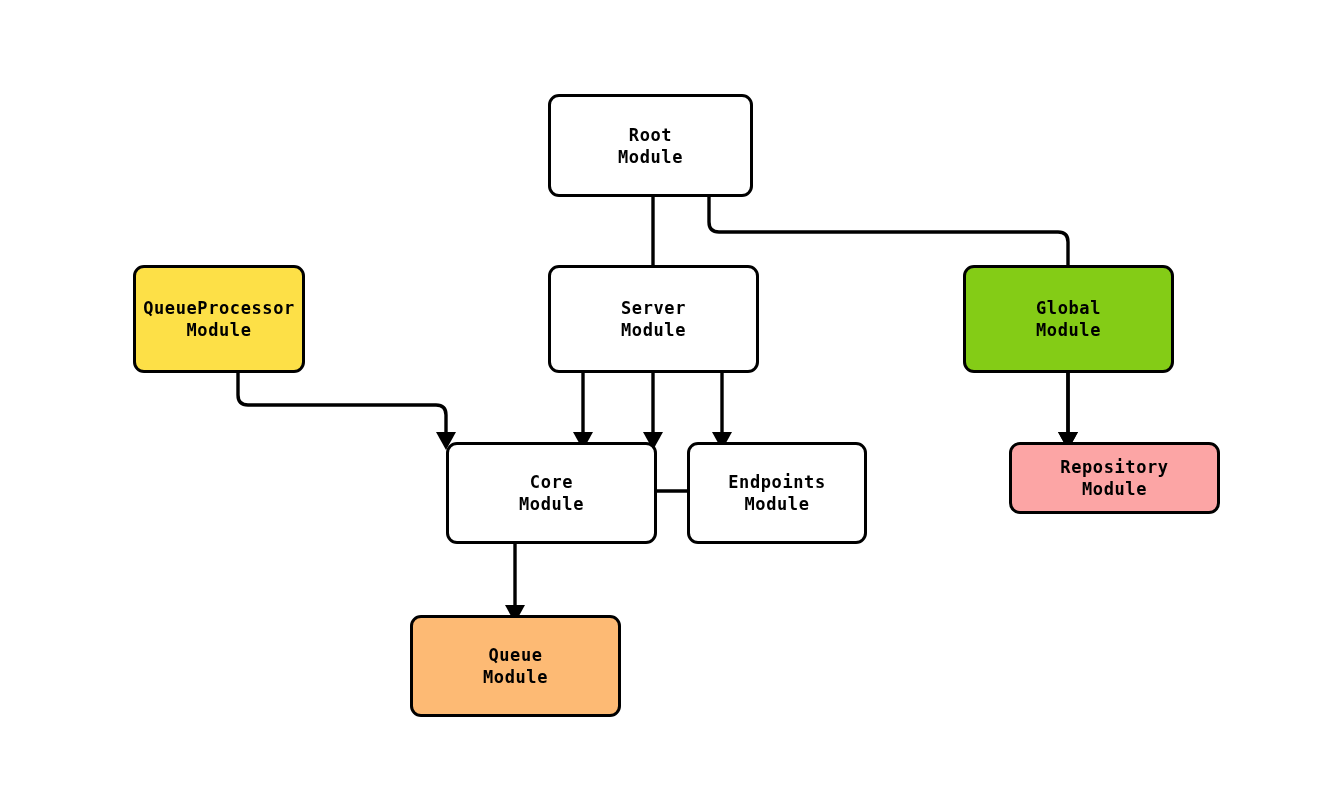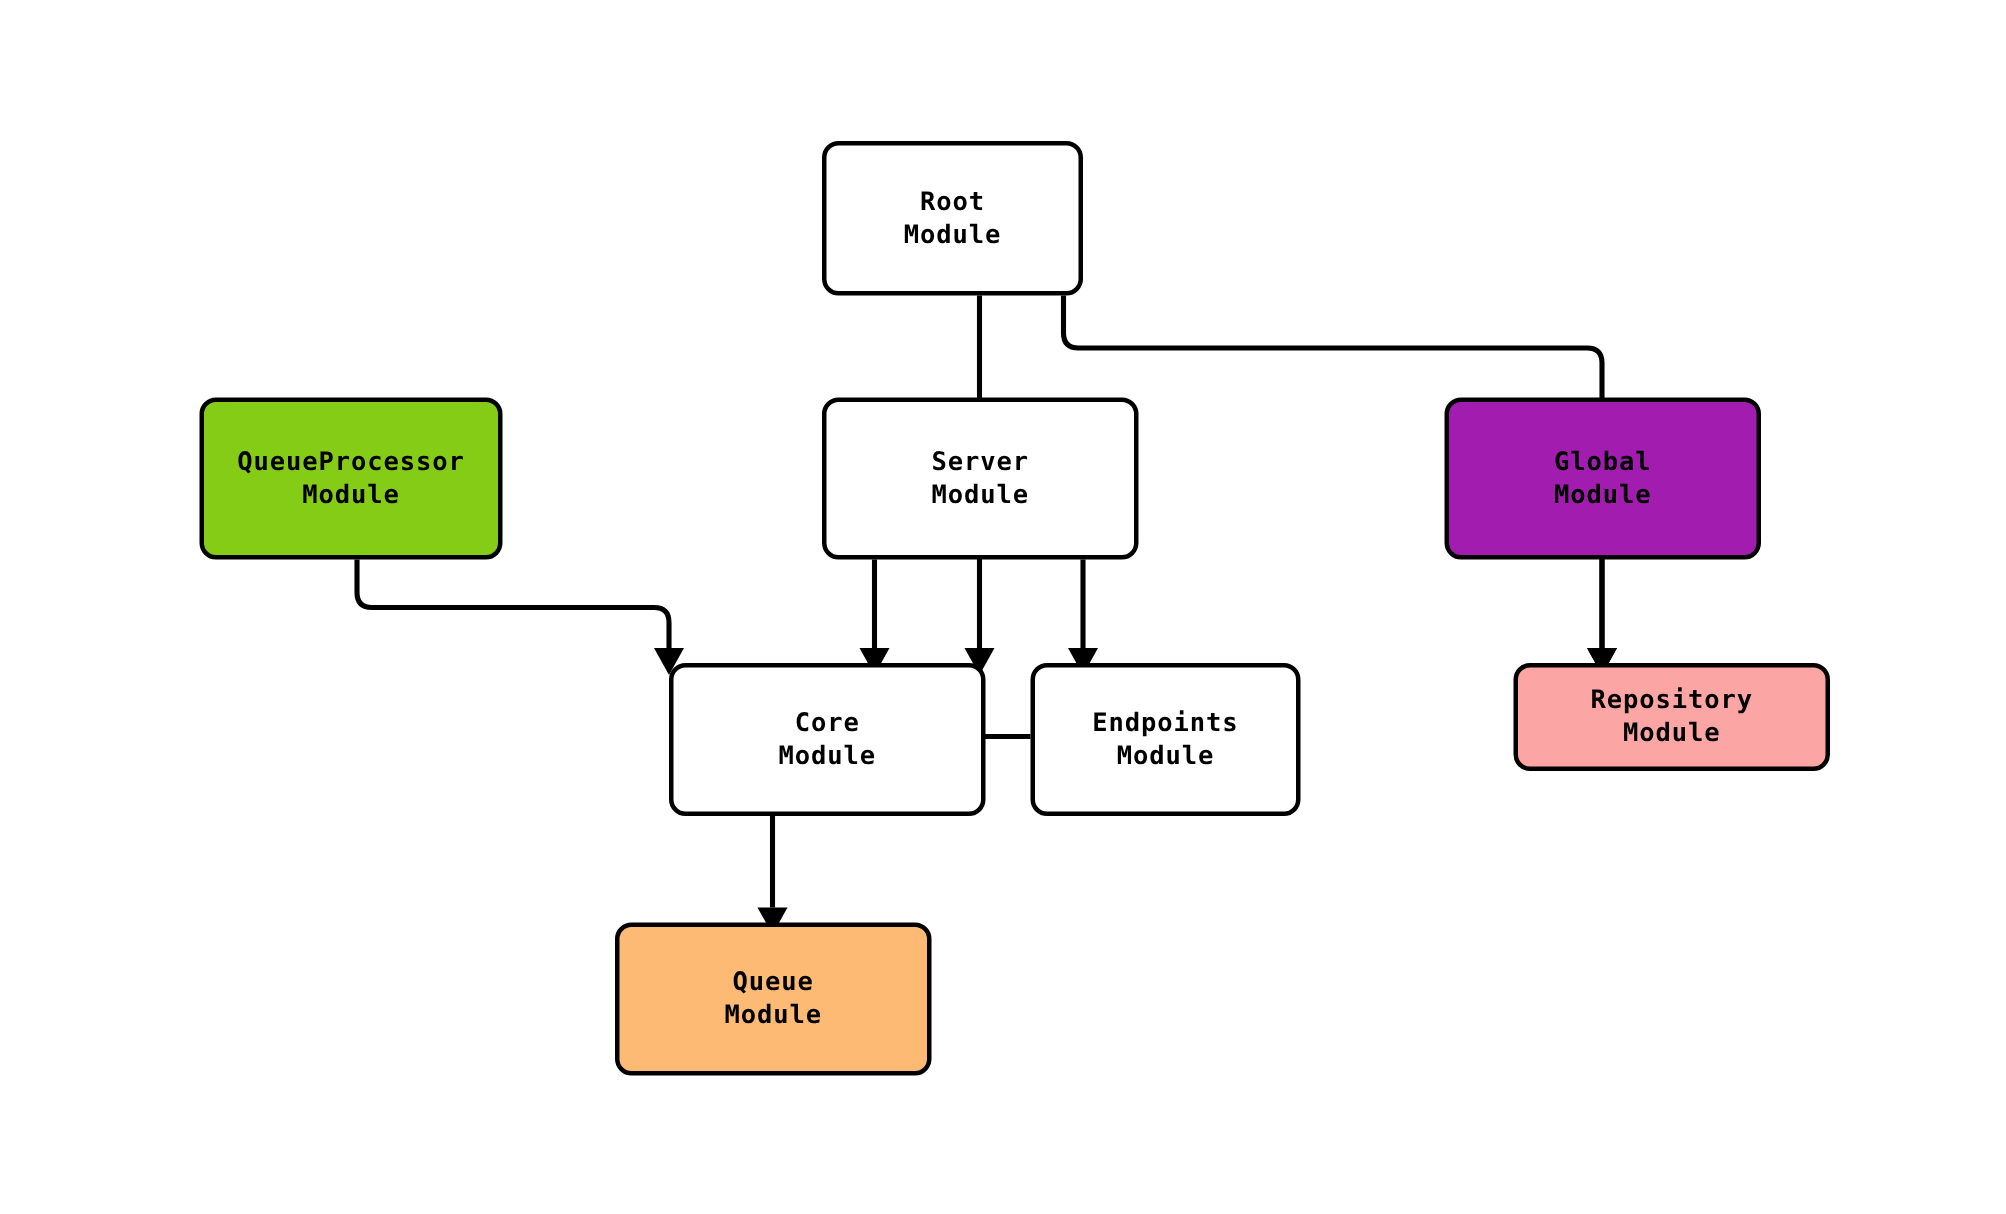--- a/index.html
+++ b/index.html
@@ -65,36 +65,36 @@
         <polygon points="1058,432 1078,432 1068,450" fill="#000000"></polygon>
         <polygon points="573,432 593,432 583,450" fill="#000000"></polygon>
         <polygon points="436,432 456,432 446,450" fill="#000000"></polygon>
         <polygon points="712,432 732,432 722,450" fill="#000000"></polygon>
         <polygon points="1058,432 1078,432 1068,450" fill="#000000"></polygon>
         <polygon points="505,605 525,605 515,623" fill="#000000"></polygon>
         <polygon points="631,481 631,501 613,491" fill="#000000"></polygon>
       </g>
   </svg>
 
-  <div class="node" style="left: 548px; top: 94px; width: 174px; height: 103px; background: rgb(255, 255, 255); border-color: rgb(0, 0, 0);">
+  <div class="node" style="left: 548px; top: 94px; width: 205px; height: 103px; background: rgb(255, 255, 255); border-color: rgb(0, 0, 0);">
     <span class="node-line">Root</span>
     <span class="node-line">Module</span>
   </div>
 
-  <div class="node" style="left: 133px; top: 265px; width: 202px; height: 108px; background: #84cc16; border-color: rgb(0, 0, 0);">
+  <div class="node" style="left: 133px; top: 265px; width: 172px; height: 108px; background: #fde047; border-color: rgb(0, 0, 0);">
     <span class="node-line">QueueProcessor</span>
     <span class="node-line">Module</span>
   </div>
 
   <div class="node" style="left: 548px; top: 265px; width: 211px; height: 108px; background: rgb(255, 255, 255); border-color: rgb(0, 0, 0); text-align: right;">
     <span class="node-line">Server</span>
     <span class="node-line">Module</span>
   </div>
 
-  <div class="node" style="left: 963px; top: 265px; width: 211px; height: 108px; background: #a21caf; border-color: rgb(0, 0, 0);">
+  <div class="node" style="left: 963px; top: 265px; width: 211px; height: 108px; background: #84cc16; border-color: rgb(0, 0, 0);">
     <span class="node-line">Global</span>
     <span class="node-line">Module</span>
   </div>
 
   <div class="node" style="left: 410px; top: 442px; width: 211px; height: 102px; background: rgb(255, 255, 255); border-color: rgb(0, 0, 0); margin-left: 36px;">
     <span class="node-line">Core</span>
     <span class="node-line">Module</span>
   </div>
 
   <div class="node" style="left: 687px; top: 442px; width: 180px; height: 102px; background: rgb(255, 255, 255); border-color: rgb(0, 0, 0);">

